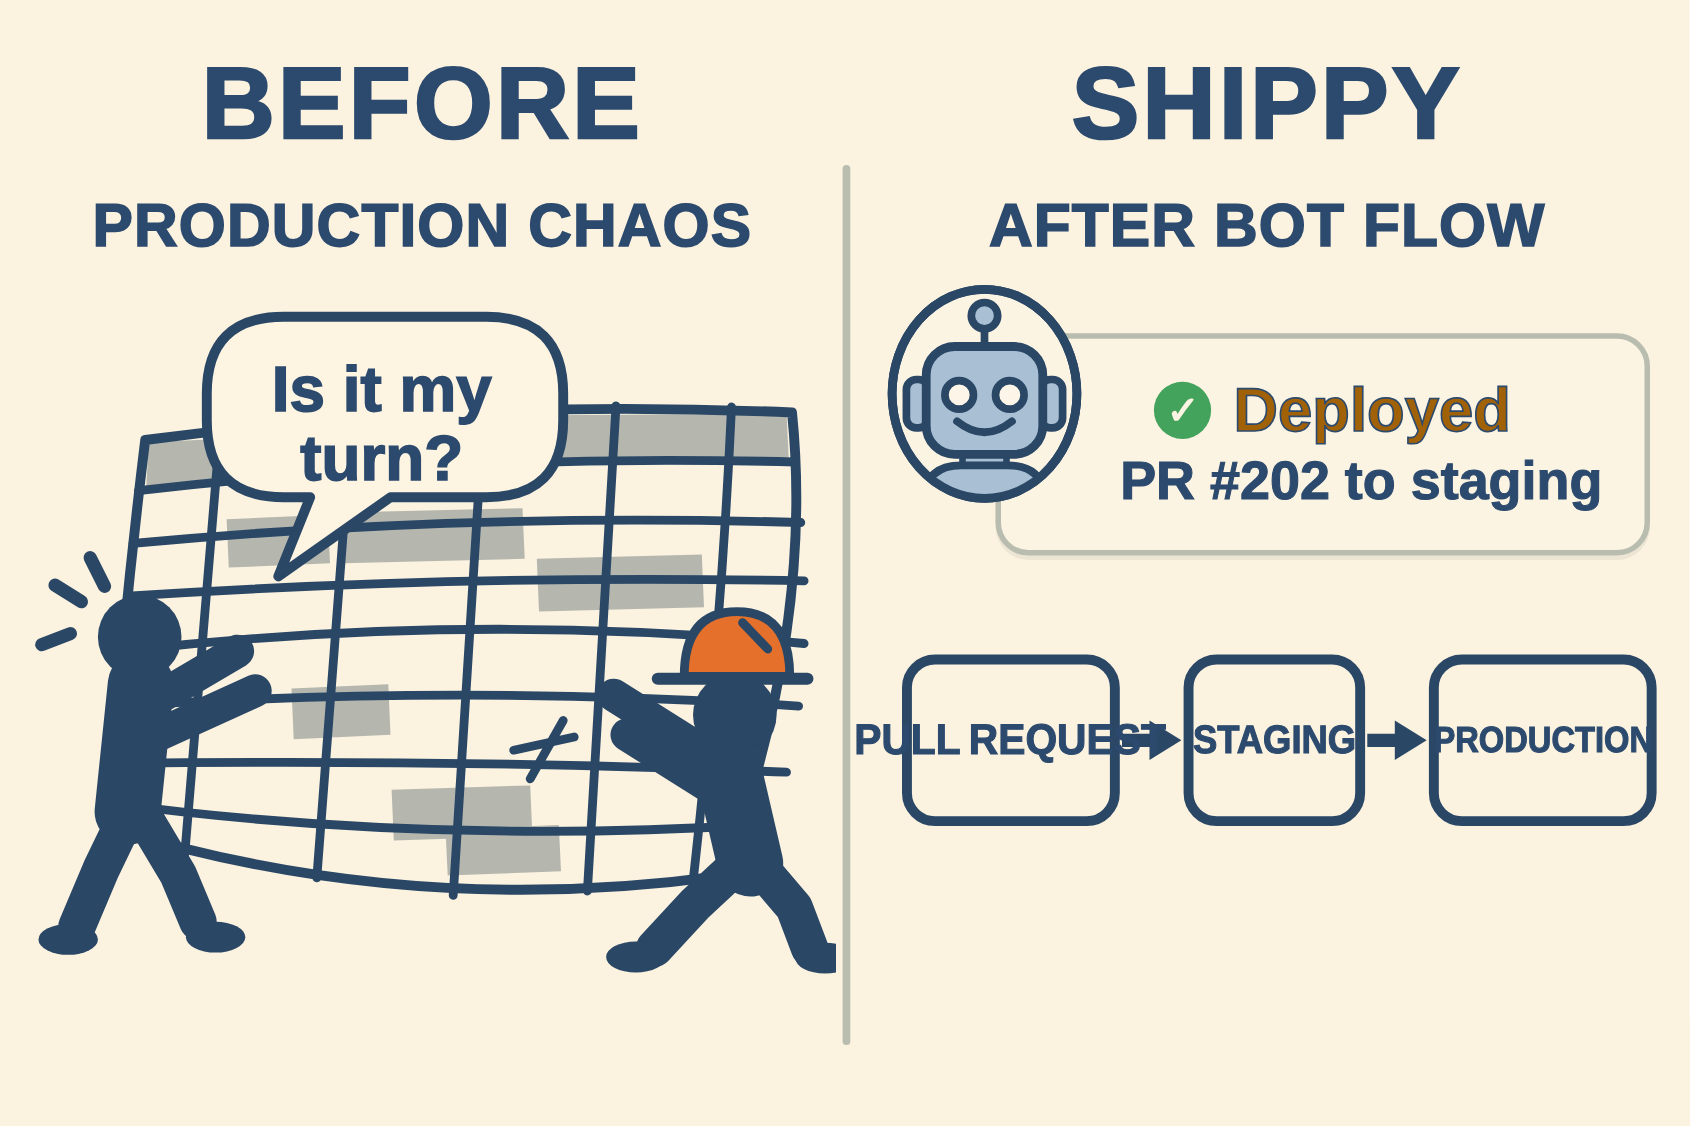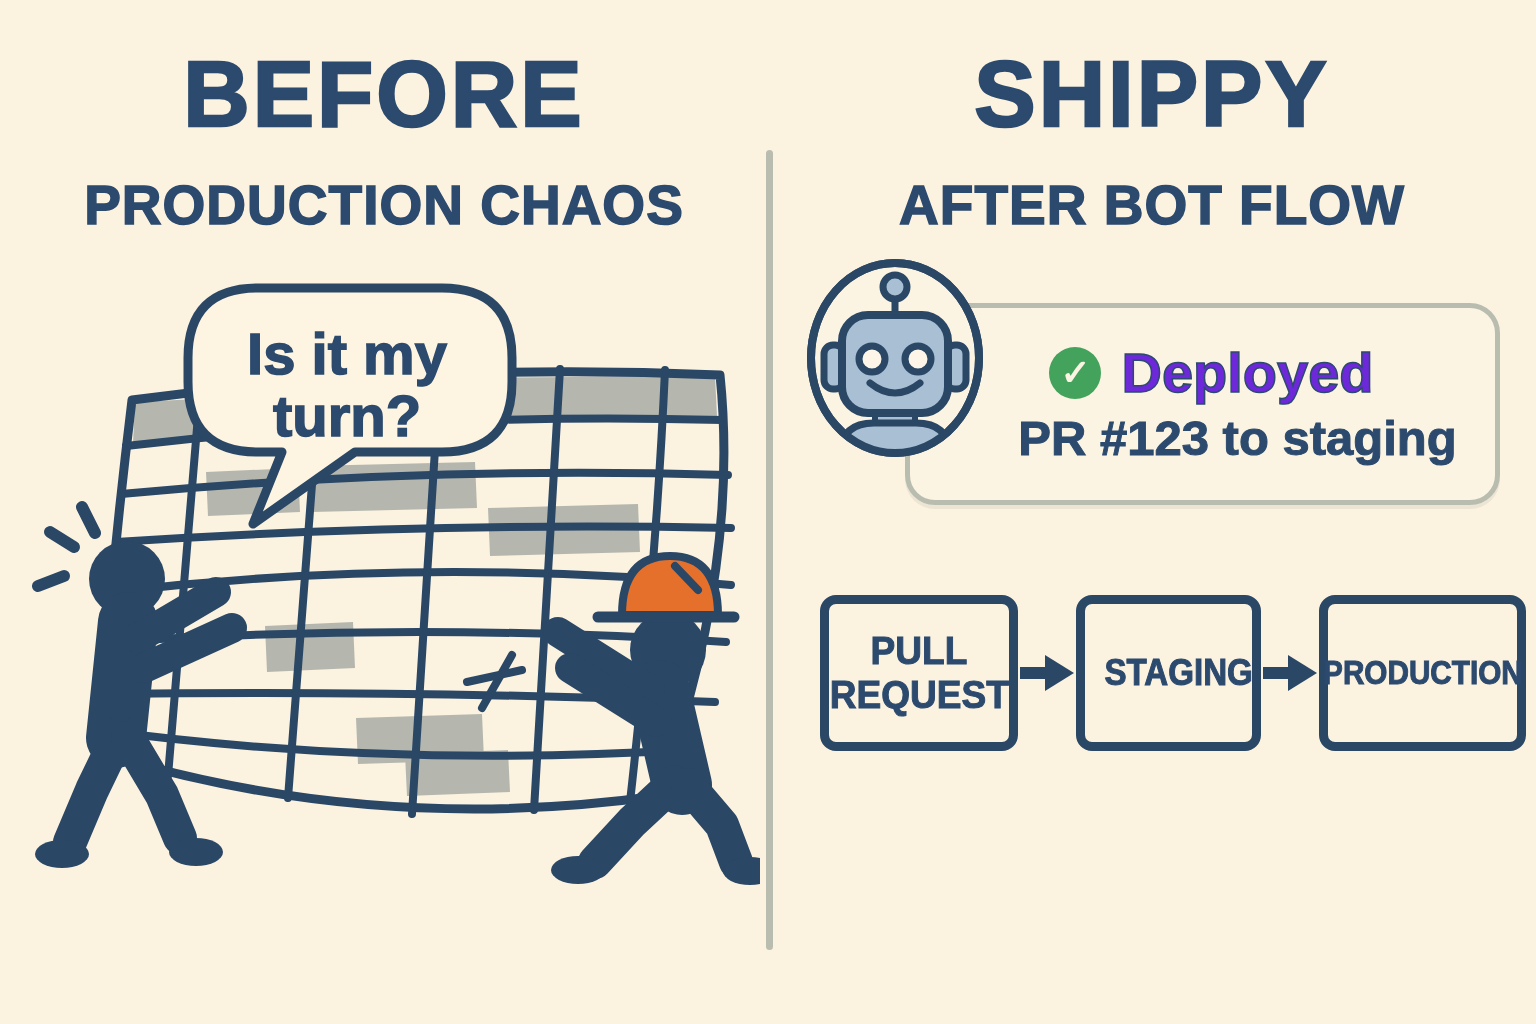--- a/index.html
+++ b/index.html
@@ -37,42 +37,42 @@
     display:flex;flex-direction:column;align-items:center;justify-content:center;
     padding-left:70px;box-sizing:content-box;z-index:2;
   }
   .card-line1{display:flex;align-items:center;gap:20px;transform:translateX(-26px);}
   .check-circle{
     width:52px;height:52px;border-radius:50%;background:#43a25c;
     color:#fcf4e2;font-size:36px;font-weight:bold;line-height:52px;text-align:center;
     flex:0 0 auto;
   }
   .status-text{
-    font-size:56px;font-weight:bold;color:#6d28d9;-webkit-text-stroke:1.5px #2c4a6e;
+    font-size:56px;font-weight:bold;color:#a16207;-webkit-text-stroke:1.5px #2c4a6e;
     line-height:1.05;
   }
   .detail-text{
     margin-top:10px;font-size:49px;font-weight:bold;color:#2c4a6e;
     -webkit-text-stroke:1px #2c4a6e;line-height:1.05;
   }
   #pipeline{
     position:absolute;left:52px;top:593px;width:690px;height:160px;
     display:flex;align-items:center;
   }
   .flow-box{
-    border:9px solid #2a4766;border-radius:16px;height:138px;
-    display:flex;flex-direction:column;align-items:center;justify-content:center;
+    border:9px solid #2a4766;border-radius:30px;height:138px;
+    display:flex;flex-direction:row;align-items:center;justify-content:center;
     background:#fbf2e0;flex:0 0 auto;box-sizing:content-box;
   }
   .flow-box .lbl{
     font-weight:bold;color:#2c4a6e;text-align:center;line-height:1.12;
     -webkit-text-stroke:1px #2c4a6e;
   }
   #box-pr{width:180px;}   #box-pr .lbl{font-size:39px;transform:scaleX(0.95);}
-  #box-staging{width:147px;padding-left:20px;} #box-staging .lbl{font-size:36px;transform:scaleX(0.92);}
+  #box-staging{width:147px;} #box-staging .lbl{font-size:36px;transform:scaleX(0.92);}
   #box-prod{width:189px;}  #box-prod .lbl{font-size:33px;transform:scaleX(0.90);}
   .flow-arrow{flex:0 0 auto;margin:0 0px;}
 </style>
 </head>
 <body>
 
 <div id="stage">
 
   <section class="panel" id="left-panel">
     <div class="big-title">BEFORE</div>
@@ -155,21 +155,21 @@
 
   <section class="panel" id="right-panel">
     <div class="big-title">SHIPPY</div>
     <div class="sub-title">AFTER BOT FLOW</div>
 
     <div id="deploy-card">
       <div class="card-line1">
         <span class="check-circle">✓</span>
         <span class="status-text">Deployed</span>
       </div>
-      <div class="detail-text">PR #123 to staging</div>
+      <div class="detail-text">PR #202 to staging</div>
     </div>
 
     <svg id="robot-svg" width="190" height="210" viewBox="0 0 190 210">
       <defs>
           <clipPath id="robotOval">
             <ellipse cx="95" cy="103" rx="84" ry="95"></ellipse>
           </clipPath>
         </defs>
       <ellipse cx="95" cy="103" rx="84" ry="95" fill="#fcf4e2" stroke="#2a4766" stroke-width="8"></ellipse>
       <g clip-path="url(#robotOval)">

